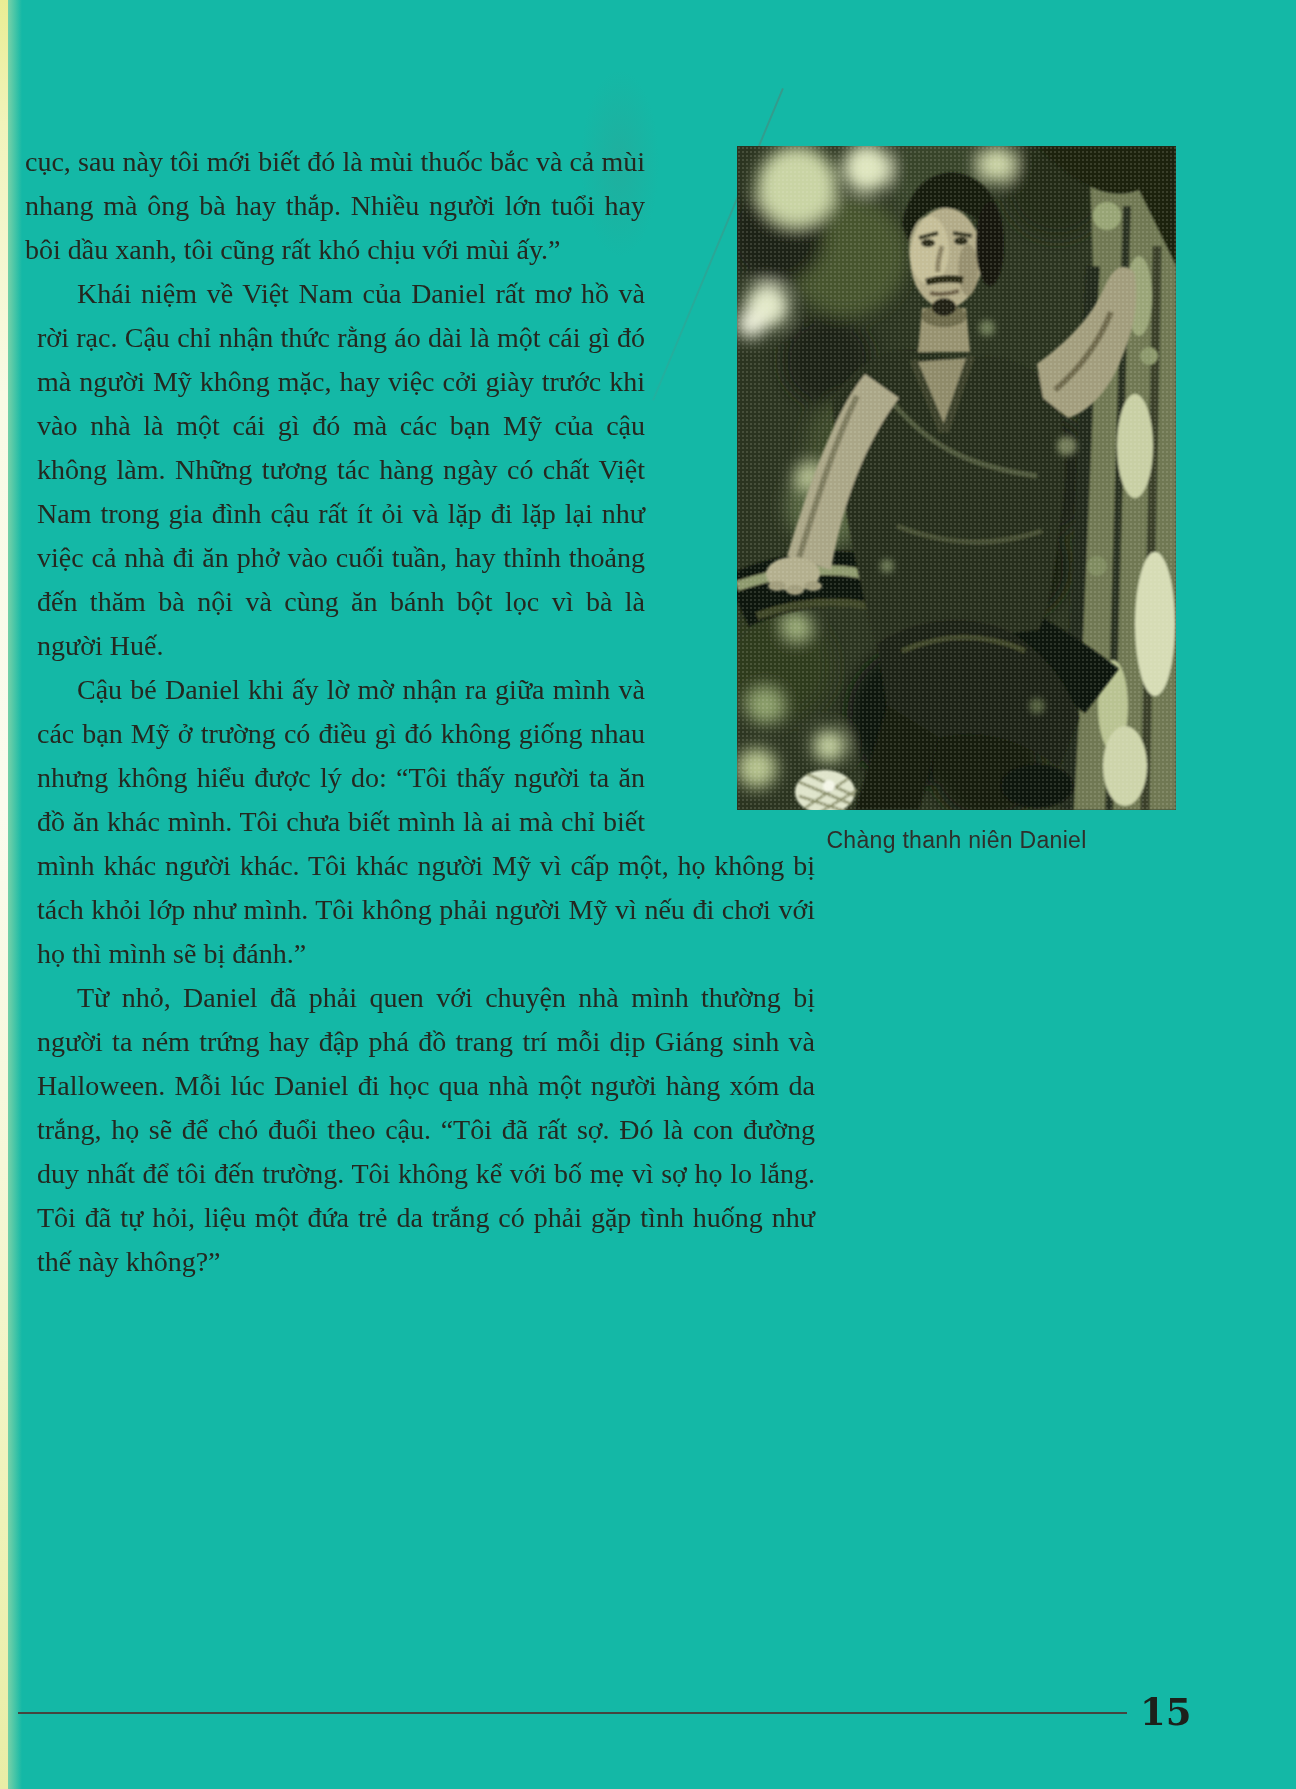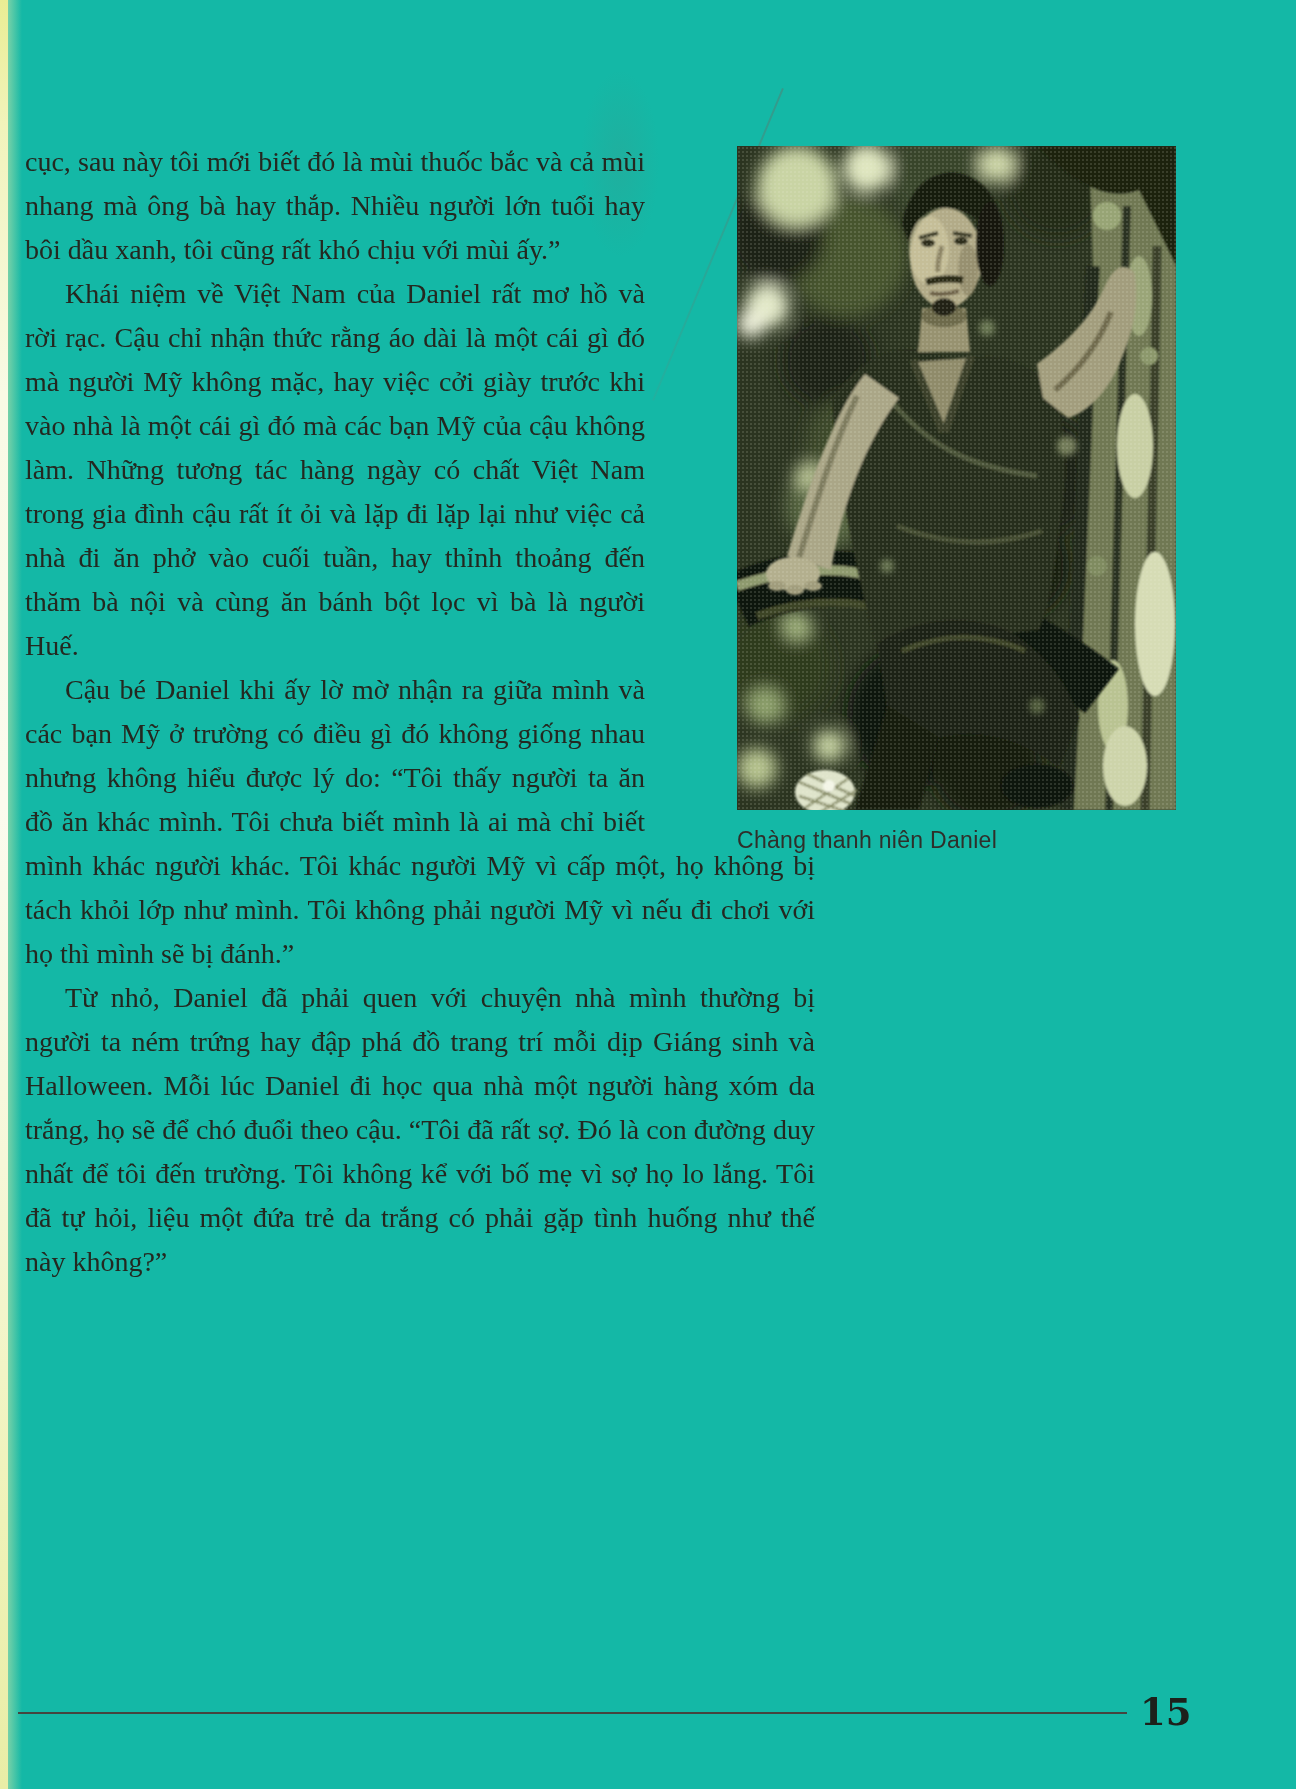--- a/index.html
+++ b/index.html
@@ -33,21 +33,21 @@
   }
   
   .content{
     position:absolute;left:25px;top:140px;width:790px;
     font-size:28px;line-height:44px;
     color:#242820;
     text-align:justify;
   }
   .photo-spacer{float:right;width:170px;height:700px;}
   .content p{margin:0;}
-  .content p.indent{text-indent:40px;}
+  .content p.indent{text-indent:40px;margin-left:12px;}
   .content p.cont-next{text-align-last:justify;}
   
   .figure{
     position:absolute;left:737px;top:146px;width:439px;
   }
   .photo{
     position:relative;width:439px;height:664px;
     background:#2b3420;
     box-shadow:inset 0 0 40px rgba(10,15,5,.5);
   }
@@ -56,21 +56,21 @@
     position:absolute;left:0;top:0;right:0;bottom:0;
     background-image:radial-gradient(rgba(236,241,222,.14) 1px, rgba(0,0,0,0) 1.5px);
     background-size:4px 4px;
     pointer-events:none;
   }
   .caption{
     margin-top:17px;
     font-family:"Liberation Sans","DejaVu Sans",sans-serif;
     font-size:23px;line-height:26px;
     color:#2f2f2a;
-    text-align:left;
+    text-align:center;
     letter-spacing:.3px;
   }
   
   .footer-rule{
     position:absolute;left:18px;top:1712px;width:1109px;height:0;
     border-top:2px solid #45453f;
   }
   .page-number{
     position:absolute;left:1140px;top:1690px;width:56px;
     font-family:"DejaVu Serif","Liberation Serif",serif;

